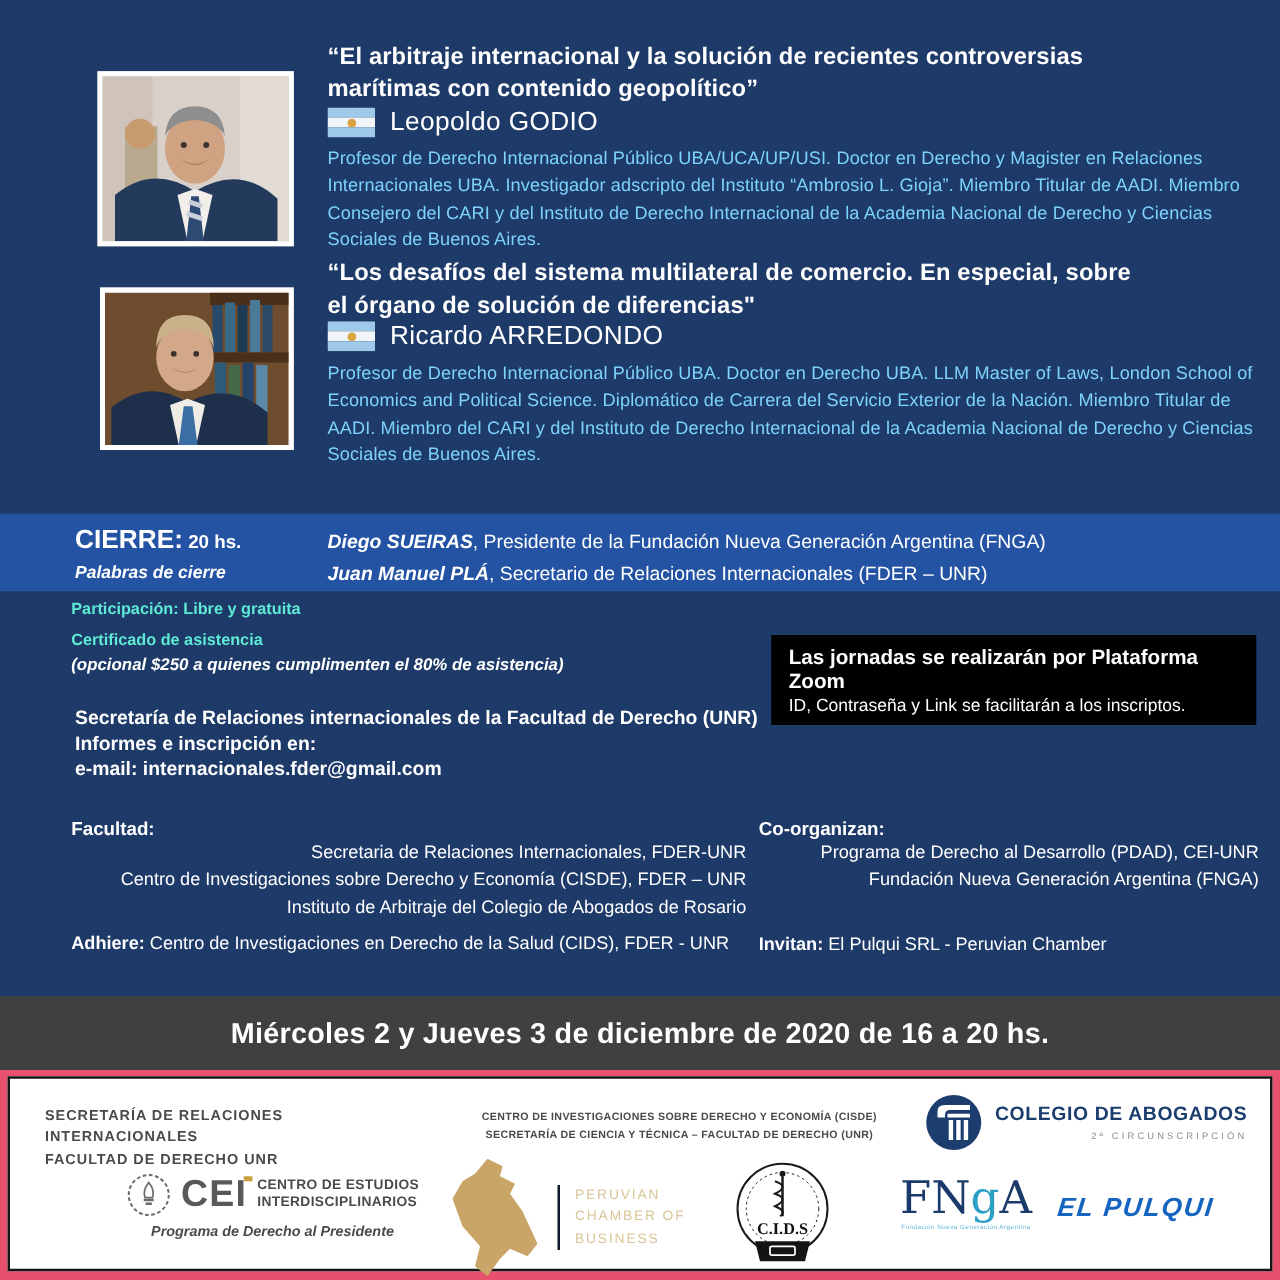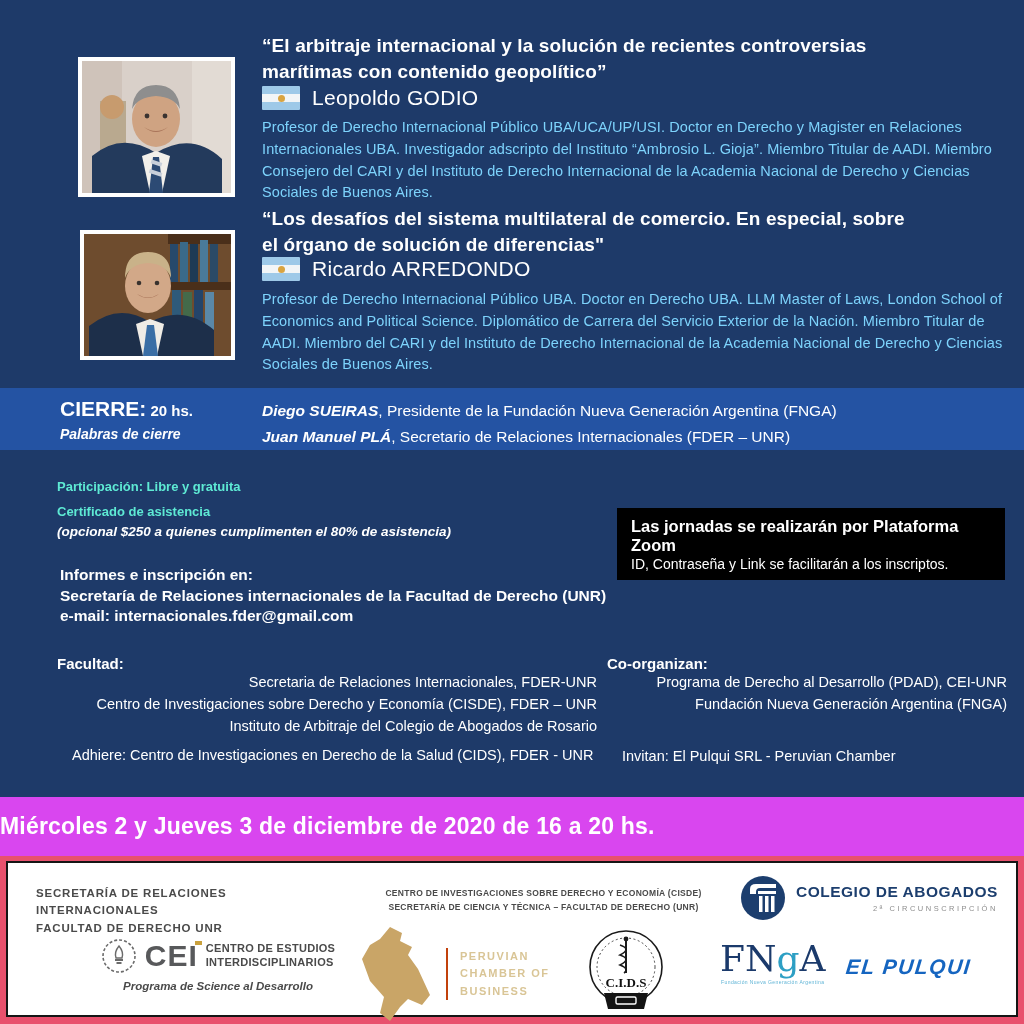--- a/index.html
+++ b/index.html
@@ -15,57 +15,57 @@
   
   .talk-title{color:#ffffff;font-weight:bold;font-size:19px;line-height:1.38;letter-spacing:.1px;}
   .name-row{display:flex;align-items:center;gap:12px;}
   .flag{width:38px;height:24px;display:flex;flex-direction:column;border-radius:1px;overflow:hidden;flex:0 0 auto;}
   .flag .b{height:8px;background:#9ec9e8;}
   .flag .w{height:8px;background:#f2f5f7;display:flex;align-items:center;justify-content:center;}
   .flag .sun{width:7px;height:7px;border-radius:50%;background:#d9a441;}
   .speaker-name{color:#ffffff;font-size:21px;font-weight:400;letter-spacing:.3px;}
   .bio{color:#7dd3fc;font-size:14.5px;line-height:1.5;letter-spacing:.1px;}
   
-  .cierre-band{left:0;top:388px;width:1024px;height:62px;background:#2453a3;}
+  .cierre-band{left:0;top:411px;width:1024px;height:62px;background:#2453a3;}
   .cierre-label{color:#fff;font-weight:bold;font-size:21px;}
   .cierre-time{font-size:15px;}
   .cierre-sub{color:#fff;font-weight:bold;font-style:italic;font-size:14px;margin-top:5px;}
   .cierre-line{color:#fff;font-size:15.5px;line-height:1.65;}
   .cierre-line .nm{font-weight:bold;font-style:italic;}
   
   .info-bold{color:#5eead4;font-weight:bold;font-size:13px;}
   .info-note{color:#fff;font-weight:bold;font-style:italic;font-size:13.5px;}
   .zoom-box{background:#000000;color:#fff;padding:9px 14px 8px 14px;width:360px;}
   .zoom-box .t1{font-weight:bold;font-size:16.5px;}
   .zoom-box .t2{font-size:14px;margin-top:1px;}
   .inscr{color:#fff;font-weight:bold;font-size:15.5px;line-height:1.33;}
   
   .org-label{color:#fff;font-weight:bold;font-size:15px;}
   .org-line{color:#fff;font-size:14.5px;line-height:1.5;text-align:right;}
   .org-extra{color:#fff;font-size:14.5px;margin-top:10px;}
-  .org-extra b{font-weight:normal;margin-left:15px;}
-  
-  .date-band{left:0;top:797px;width:1024px;height:59px;background:#d946ef;display:flex;align-items:center;}
+  .org-extra b{font-weight:bold;}
+  
+  .date-band{left:0;top:797px;width:1024px;height:59px;background:#404040;display:flex;align-items:center;justify-content:center;}
   .date-band span{color:#fff;font-weight:bold;font-size:23px;letter-spacing:.2px;}
   
   .footer{left:0;top:856px;width:1024px;height:168px;background:#e8516d;}
   .footer-inner{position:absolute;left:6px;right:6px;top:5px;bottom:7px;background:#fff;border:2px solid #151515;}
   .sri{color:#4a4a4a;font-weight:bold;font-size:11.5px;letter-spacing:.8px;line-height:1.5;}
   .cisde{color:#4a4a4a;font-weight:bold;text-align:center;font-size:8.5px;letter-spacing:.3px;line-height:1.6;}
   .colegio{display:flex;align-items:center;gap:10px;}
   .colegio-txt .nm{color:#1c3e6e;font-weight:bold;font-size:15.5px;letter-spacing:.5px;}
   .colegio-txt .sb{color:#8d8d8d;font-size:7.5px;letter-spacing:2.5px;text-align:right;margin-top:3px;}
   .cei{width:260px;}
   .cei-row{display:flex;align-items:center;gap:8px;justify-content:center;}
   .cei-word{color:#58595b;font-weight:bold;font-size:30px;letter-spacing:1px;position:relative;}
   .cei-word i{position:absolute;right:-4px;top:2px;width:7px;height:4px;background:#caa13d;}
   .cei-names{color:#4a4a4a;font-weight:bold;font-size:11px;line-height:1.25;letter-spacing:.3px;}
   .cei-sub{color:#4a4a4a;font-weight:bold;font-style:italic;font-size:11.5px;text-align:center;margin-top:6px;}
   .peru{display:flex;align-items:center;gap:14px;}
-  .peru-txt{border-left:2px solid #c2410c;padding-left:12px;color:#d9c596;font-weight:bold;font-size:11px;letter-spacing:1.5px;line-height:1.6;}
+  .peru-txt{border-left:2px solid #0f172a;padding-left:12px;color:#d9c596;font-weight:normal;font-size:11px;letter-spacing:1.5px;line-height:1.6;}
   .fnga{text-align:center;}
   .fnga .big{font-family:"DejaVu Serif",serif;font-size:36px;line-height:1;}
   .fnga .fn,.fnga .fa{color:#1b3a6b;}
   .fnga .fg{color:#2d9fc4;}
   .fnga .sub{color:#5fb4d6;font-size:5px;letter-spacing:.4px;margin-top:2px;}
   .elpulqui{color:#1565c0;font-weight:bold;font-style:italic;font-size:21px;letter-spacing:1.5px;transform:skewX(-6deg);}
 </style>
 </head>
 <body>
 
@@ -152,22 +152,22 @@
 <div class="abs info-bold" style="left:57px;top:479px;">Participación: Libre y gratuita</div>
 <div class="abs info-bold" style="left:57px;top:504px;">Certificado de asistencia</div>
 <div class="abs info-note" style="left:57px;top:524px;">(opcional $250 a quienes cumplimenten el 80% de asistencia)</div>
 
 <div class="abs zoom-box" style="left:617px;top:508px;">
   <div class="t1">Las jornadas se realizarán por Plataforma Zoom</div>
   <div class="t2">ID, Contraseña y Link se facilitarán a los inscriptos.</div>
 </div>
 
 <div class="abs inscr" style="left:60px;top:565px;width:600px;">
+  <div>Secretaría de Relaciones internacionales de la Facultad de Derecho (UNR)</div>
   <div>Informes e inscripción en:</div>
-  <div>Secretaría de Relaciones internacionales de la Facultad de Derecho (UNR)</div>
   <div>e-mail: internacionales.fder@gmail.com</div>
 </div>
 
 <div class="abs" style="left:57px;top:655px;width:540px;">
   <div class="org-label">Facultad:</div>
   <div class="org-line">Secretaria de Relaciones Internacionales, FDER-UNR</div>
   <div class="org-line">Centro de Investigaciones sobre Derecho y Economía (CISDE), FDER – UNR</div>
   <div class="org-line">Instituto de Arbitraje del Colegio de Abogados de Rosario</div>
   <div class="org-extra"><b>Adhiere:</b><span> Centro de Investigaciones en Derecho de la Salud (CIDS), FDER - UNR</span></div>
 </div>
@@ -218,21 +218,21 @@
           <path d="M18 8 Q13 14 15 20 L21 20 Q23 14 18 8 Z" fill="none" stroke="#6b6b6b" stroke-width="1.4"></path>
           <rect x="14" y="21" width="8" height="2" fill="#6b6b6b"></rect>
           <rect x="15.5" y="24" width="5" height="2" fill="#6b6b6b"></rect>
         </svg>
         <span class="cei-word"><span>CEI</span><i></i></span>
         <span class="cei-names">
           <div>CENTRO DE ESTUDIOS</div>
           <div>INTERDISCIPLINARIOS</div>
         </span>
       </div>
-      <div class="cei-sub">Programa de Science al Desarrollo</div>
+      <div class="cei-sub">Programa de Derecho al Presidente</div>
     </div>
 
     <div class="abs peru" style="left:352px;top:62px;">
       <svg width="72" height="98" viewBox="0 0 72 98">
         <path d="M30 2 L42 8 L40 16 L52 22 L48 30 L58 44 L70 70 L62 80 L48 74 L40 82 L30 96 L20 88 L24 72 L10 56 L2 34 L10 20 L20 14 Z" fill="#c9a567"></path>
       </svg>
       <div class="peru-txt">
         <div>PERUVIAN</div>
         <div>CHAMBER OF</div>
         <div>BUSINESS</div>

